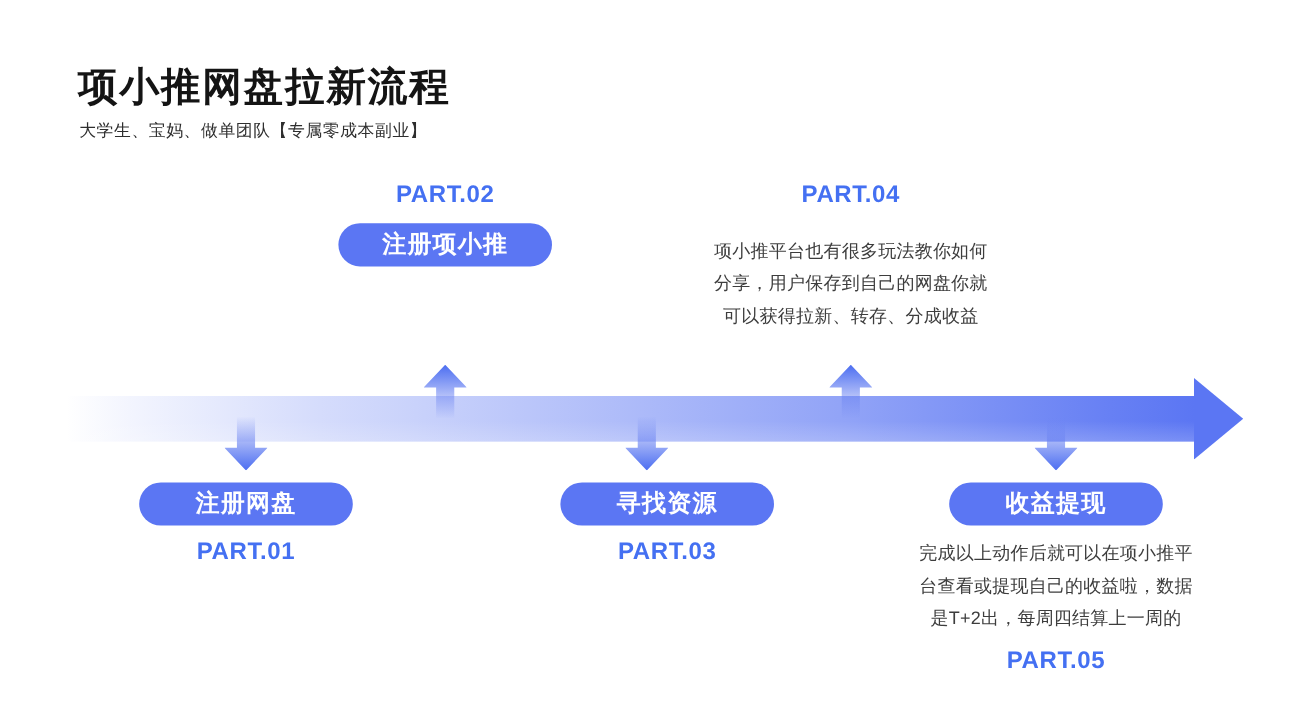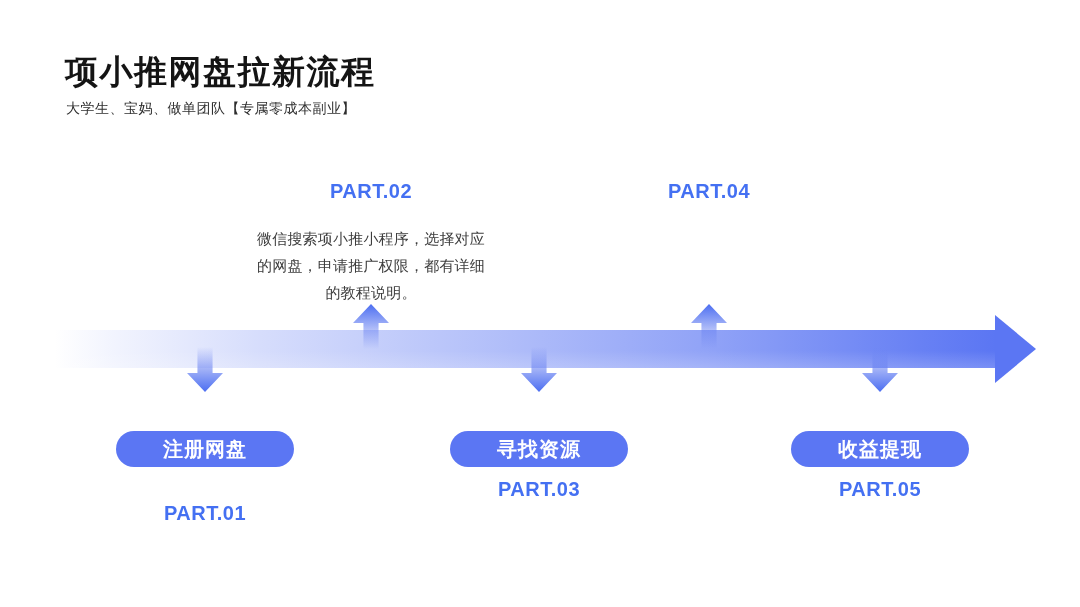--- a/index.html
+++ b/index.html
@@ -60,25 +60,24 @@
   .up-1{left:353px;top:304px;}
   .up-2{left:691px;top:304px;}
   .down-1{left:187px;top:347px;}
   .down-2{left:521px;top:347px;}
   .down-3{left:862px;top:347px;}
   
   .step-col{
     position:absolute;width:300px;
     display:flex;flex-direction:column;align-items:center;
     text-align:center;
-    margin-top:29px;
   }
-  .col-1{left:55px;top:402px;gap:24px;}
+  .col-1{left:55px;top:402px;}
   .col-2{left:221px;top:150px;}
-  .col-3{left:389px;top:402px;justify-content:flex-end;}
+  .col-3{left:406px;top:402px;justify-content:flex-end;}
   .col-4{left:559px;top:150px;}
   .col-5{left:730px;top:402px;}
   .part-label{
     font-size:20px;font-weight:bold;color:var(--label-blue);
     letter-spacing:0.5px;line-height:24px;
   }
   .step-col.top .part-label{margin-bottom:12px;}
   .step-col.bottom .part-label{margin-top:10px;}
   .pill{
     width:178px;height:36px;border-radius:18px;
@@ -102,35 +101,39 @@
 <div class="band"></div>
 <div class="band-head"></div>
 <div class="arrow-up up-1"></div>
 <div class="arrow-up up-2"></div>
 <div class="arrow-down down-1"></div>
 <div class="arrow-down down-2"></div>
 <div class="arrow-down down-3"></div>
 
 <div class="step-col top col-2">
   <div class="part-label">PART.02</div>
-  <div class="desc">微信搜索项小推小程序，选择对应
-的网盘，申请推广权限，都有详细
-的教程说明。</div>
+  <div class="pill">注册项小推</div>
 </div>
 
 <div class="step-col top col-4">
   <div class="part-label">PART.04</div>
+  <div class="desc">项小推平台也有很多玩法教你如何
+分享，用户保存到自己的网盘你就
+可以获得拉新、转存、分成收益</div>
 </div>
 
 <div class="step-col bottom col-1">
   <div class="pill">注册网盘</div>
   <div class="part-label">PART.01</div>
 </div>
 
 <div class="step-col bottom col-3">
   <div class="pill">寻找资源</div>
   <div class="part-label">PART.03</div>
 </div>
 
 <div class="step-col bottom col-5">
   <div class="pill">收益提现</div>
+  <div class="desc">完成以上动作后就可以在项小推平
+台查看或提现自己的收益啦，数据
+是T+2出，每周四结算上一周的</div>
   <div class="part-label">PART.05</div>
 </div>
 
 </body></html>

